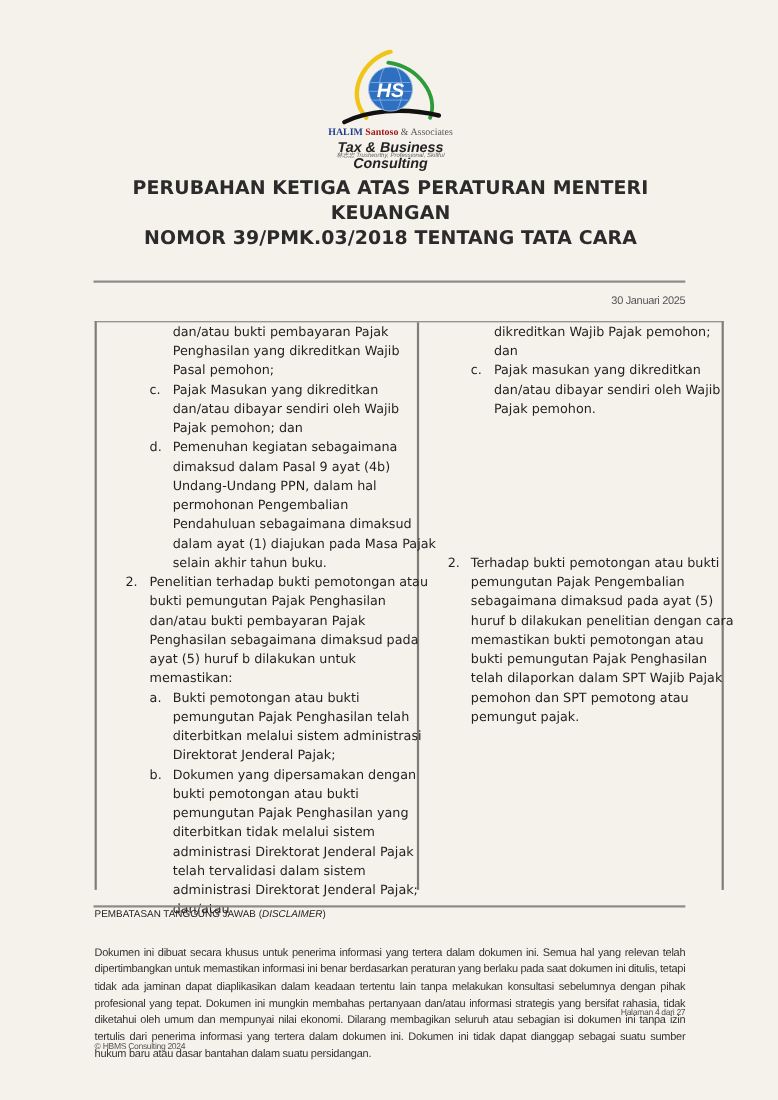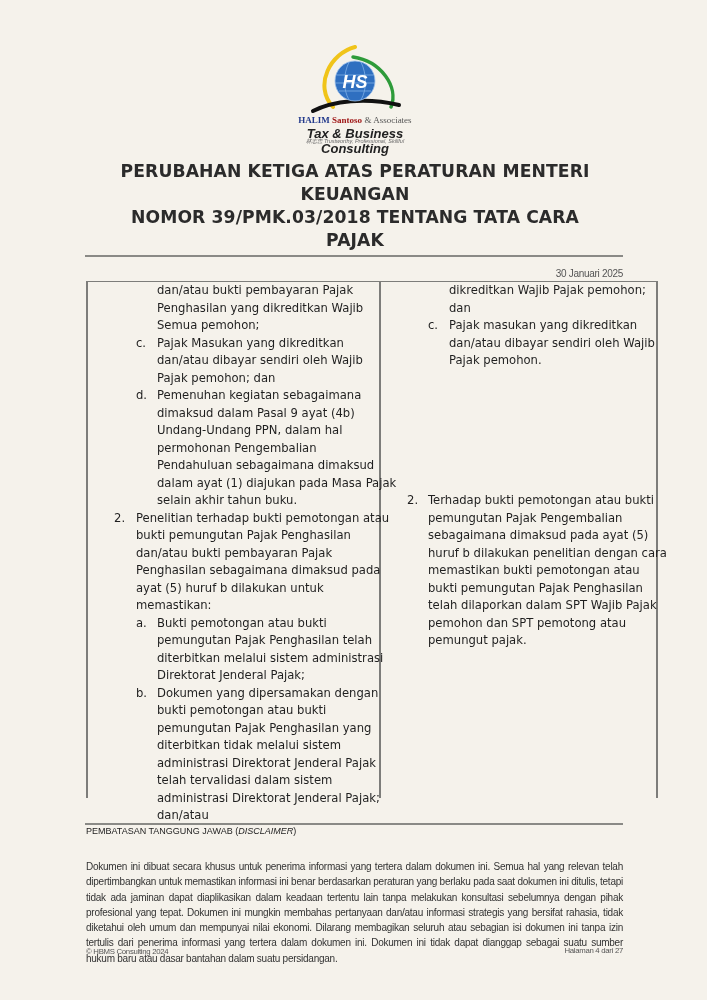--- a/index.html
+++ b/index.html
@@ -18,36 +18,36 @@
       font-size:13px; font-style:italic; font-weight:bold; color:#222; }
     .logo-tag { position:absolute; left:0; top:93px; width:140px; text-align:center;
       font-size:5.5px; font-style:italic; color:#666; white-space:nowrap; }
 
     .title { position:absolute; left:85px; top:160px; width:540px; text-align:center;
       font-family:"DejaVu Sans", sans-serif; font-weight:bold; font-size:17.2px; line-height:23px;
       color:#2b2b2b; letter-spacing:0.1px; }
     .rule-top { position:absolute; left:85px; top:255px; width:538px; height:2px; background:#8a8a86; }
     .date { position:absolute; right:84px; top:268px; font-size:10px; color:#555; letter-spacing:-0.3px; }
 
-    .table { position:absolute; left:86px; top:281px; width:572px; height:517px;
+    .table { position:absolute; left:86px; top:292px; width:572px; height:517px;
       border-left:2px solid #7d7d7a; border-right:2px solid #7d7d7a; border-top:1px solid #7d7d7a; box-sizing:border-box; }
     .divider { position:absolute; left:291px; top:0; width:2px; height:100%; background:#7d7d7a; }
     .col { position:absolute; top:0; font-family:"DejaVu Sans", sans-serif; font-size:11.6px; line-height:17.2px; color:#1f1f1f; }
     .col.left { left:0; width:291px; }
     .col.right { left:293px; width:277px; }
     .line { position:absolute; white-space:nowrap; }
     .mark { position:absolute; white-space:nowrap; }
 
     .rule-disc { position:absolute; left:85px; top:823px; width:538px; height:2px; background:#8a8a86; }
     .disc-title { position:absolute; left:86px; top:826px; font-size:9px; font-weight:normal; color:#222; }
     .disc-title i { font-style:italic; }
     .disc-body { position:absolute; left:86px; top:859px; width:537px; font-size:10px; line-height:15.3px;
       color:#333; text-align:justify; letter-spacing:-0.25px; }
     .footer-left { position:absolute; left:86px; top:947px; font-size:7.8px; color:#555; letter-spacing:-0.3px; }
-    .footer-right { position:absolute; right:84px; top:916px; font-size:7.8px; color:#555; letter-spacing:-0.3px;margin-top:30px; }
+    .footer-right { position:absolute; right:84px; top:916px; font-size:7.8px; color:#555; letter-spacing:-0.3px; }
   </style>
 </head>
 <body>
 
 <div class="logo">
   <svg width="104" height="70" viewBox="0 0 104 70">
     <path d="M30 62 C 10 40, 28 8, 52 2" stroke="#f0c419" stroke-width="4" fill="none" stroke-linecap="round"></path>
     <path d="M50 12 C 78 16, 96 42, 88 62" stroke="#2e9b3a" stroke-width="3.5" fill="none" stroke-linecap="round"></path>
     <path d="M10 66 C 30 56, 62 52, 96 60" stroke="#111" stroke-width="4" fill="none" stroke-linecap="round"></path>
     <circle cx="52" cy="36" r="20" fill="#2f6fc0"></circle>
@@ -64,33 +64,32 @@
   <div class="logo-sub">Tax &amp; Business Consulting</div>
   <div class="logo-tag">
     <span>林志忠</span>
     <span>Trustworthy, Professional, Skillful</span>
   </div>
 </div>
 
 <div class="title">
   <div>PERUBAHAN KETIGA ATAS PERATURAN MENTERI KEUANGAN</div>
   <div>NOMOR 39/PMK.03/2018 TENTANG TATA CARA</div>
-  <div>PAJAK</div>
 </div>
 <div class="rule-top"></div>
 <div class="date">30 Januari 2025</div>
 
 <div class="table">
   <div class="divider"></div>
 
   <div class="col left">
 
     <div class="line" style="left:69px;top:0px">dan/atau bukti pembayaran Pajak</div>
     <div class="line" style="left:69px;top:17.5px">Penghasilan yang dikreditkan Wajib</div>
-    <div class="line" style="left:69px;top:35px">Semua pemohon;</div>
+    <div class="line" style="left:69px;top:35px">Pasal pemohon;</div>
 
     <div class="mark" style="left:48px;top:52.5px">c.</div>
     <div class="line" style="left:69px;top:52.5px">Pajak Masukan yang dikreditkan</div>
     <div class="line" style="left:69px;top:70px">dan/atau dibayar sendiri oleh Wajib</div>
     <div class="line" style="left:69px;top:87.5px">Pajak pemohon; dan</div>
 
     <div class="mark" style="left:48px;top:105px">d.</div>
     <div class="line" style="left:69px;top:105px">Pemenuhan kegiatan sebagaimana</div>
     <div class="line" style="left:69px;top:122.5px">dimaksud dalam Pasal 9 ayat (4b)</div>
     <div class="line" style="left:69px;top:140px">Undang-Undang PPN, dalam hal</div>

